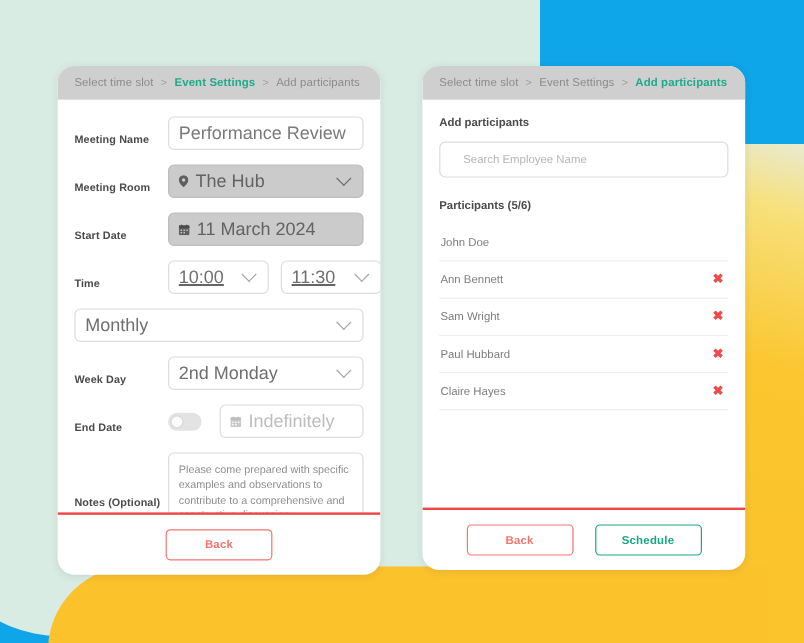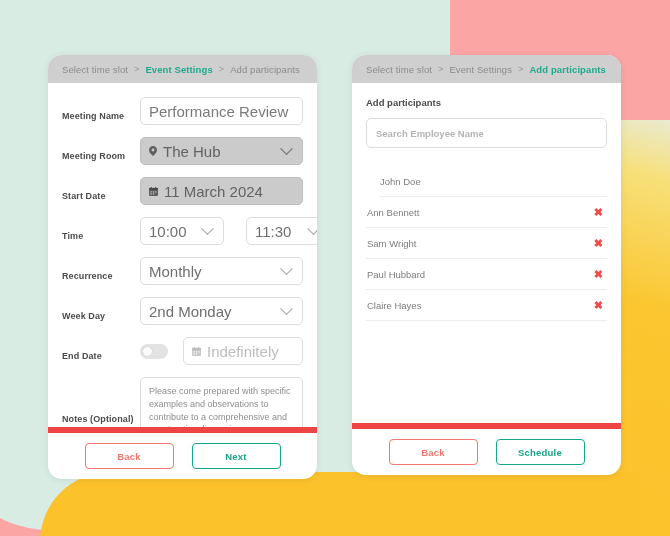--- a/index.html
+++ b/index.html
@@ -9,21 +9,21 @@
     height: 536px;
     overflow: hidden;
     font-family: "Liberation Sans", sans-serif;
     background: #ffffff;
   }
 
   #stage {
     position: relative;
     width: 670px;
     height: 536px;
-    background: #fca5a5;
+    background: #0ea5e9;
     overflow: hidden;
   }
 
   
   .bg-yellow-arc {
     position: absolute;
     left: 10px;
     top: -18px;
     width: 120px;
     height: 120px;
@@ -156,21 +156,21 @@
   .chev {
     width: 9px; height: 9px;
     border-right: 1.6px solid #a6a6a6;
     border-bottom: 1.6px solid #a6a6a6;
     transform: rotate(45deg) translate(-2px,-2px);
     flex: 0 0 auto;
     margin-right: 3px;
   }
   .shaded .chev { border-color: #6d6d6d; }
 
-  .time-pair { display: flex; gap: 22px; }
+  .time-pair { display: flex; gap: 10px; text-decoration: underline; }
   .time-pair .inp { width: 84px; }
 
   .enddate-line { display: flex; align-items: center; gap: 15px; }
   .toggle {
     width: 28px; height: 15px;
     background: #e3e3e3;
     border-radius: 9px;
     position: relative;
     flex: 0 0 auto;
   }
@@ -192,21 +192,21 @@
     background: #fff;
     padding: 7px 8px;
     font-size: 9px;
     line-height: 1.42;
     color: #8e8e8e;
   }
 
   
   .card-footer {
     flex: 0 0 auto;
-    border-top: 6px solid #ef4444;
+    border-top: 2px solid #ef4444;
     height: 52px;
     display: flex;
     align-items: center;
     justify-content: center;
     gap: 18px;
     text-align: center;
   }
   .btn {
     width: 89px;
     height: 26px;
@@ -229,38 +229,37 @@
     color: #4b4b4b;
     margin-bottom: 10px;
   }
   .search {
     width: 100%;
     height: 30px;
     border: 1px solid #dcdcdc;
     border-radius: 5px;
     display: flex;
     align-items: center;
-    padding: 0 9px;
+    padding: 0 19px;
     font-size: 9.5px;
     color: #b4b4b4;
     margin-bottom: 18px;
-    font-weight: bold;
   }
   .plist { margin-top: 10px; }
   .prow {
     height: 31px;
     display: flex;
     align-items: center;
     justify-content: space-between;
     border-bottom: 1px solid #ededed;
     font-size: 9.5px;
     color: #7d7d7d;
     padding: 0 2px 0 1px;
   }
-  .prow.first { border-bottom: 1px solid #ededed; margin-left: 13px; }
+  .prow.first { border-bottom: 1px solid #ededed; }
   .xmark {
     color: #ef4b4b;
     font-size: 11px;
     font-weight: bold;
     line-height: 1;
     padding-right: 2px;
   }
   .plist-pad { height: 46px; }
 </style>
 </head>
@@ -343,21 +342,20 @@
             </div>
             <div class="inp">
               <span class="txt">11:30</span>
               <span class="chev"></span>
             </div>
           </div>
         </div>
       </div>
 
       <div class="row">
-        <div class="row-label">Recurrence</div>
         <div class="row-field">
           <div class="inp">
             <span class="txt">Monthly</span>
             <span class="chev"></span>
           </div>
         </div>
       </div>
 
       <div class="row">
         <div class="row-label">Week Day</div>
@@ -400,41 +398,41 @@
         <div class="row-label">Notes (Optional)</div>
         <div class="row-field">
           <div class="notes">Please come prepared with specific examples and observations to contribute to a comprehensive and constructive discussion</div>
         </div>
       </div>
 
     </div>
 
     <div class="card-footer">
       <div class="btn btn-back">Back</div>
-      <div class="btn btn-go">Next</div>
     </div>
   </div>
 
   <div class="card" id="card-right">
 
     <div class="crumbbar">
       <span class="crumb">Select time slot</span>
       <span class="crumb-sep">&gt;</span>
       <span class="crumb">Event Settings</span>
       <span class="crumb-sep">&gt;</span>
       <span class="crumb active">Add participants</span>
     </div>
 
     <div class="card-body">
       <div class="sec-title">Add participants</div>
 
       <div class="search">
         <span>Search Employee Name</span>
       </div>
 
+      <div class="sec-title">Participants  (5/6)</div>
 
       <div class="plist">
         <div class="prow first">
           <span>John Doe</span>
         </div>
         <div class="prow">
           <span>Ann Bennett</span>
           <span class="xmark">✖</span>
         </div>
         <div class="prow">

